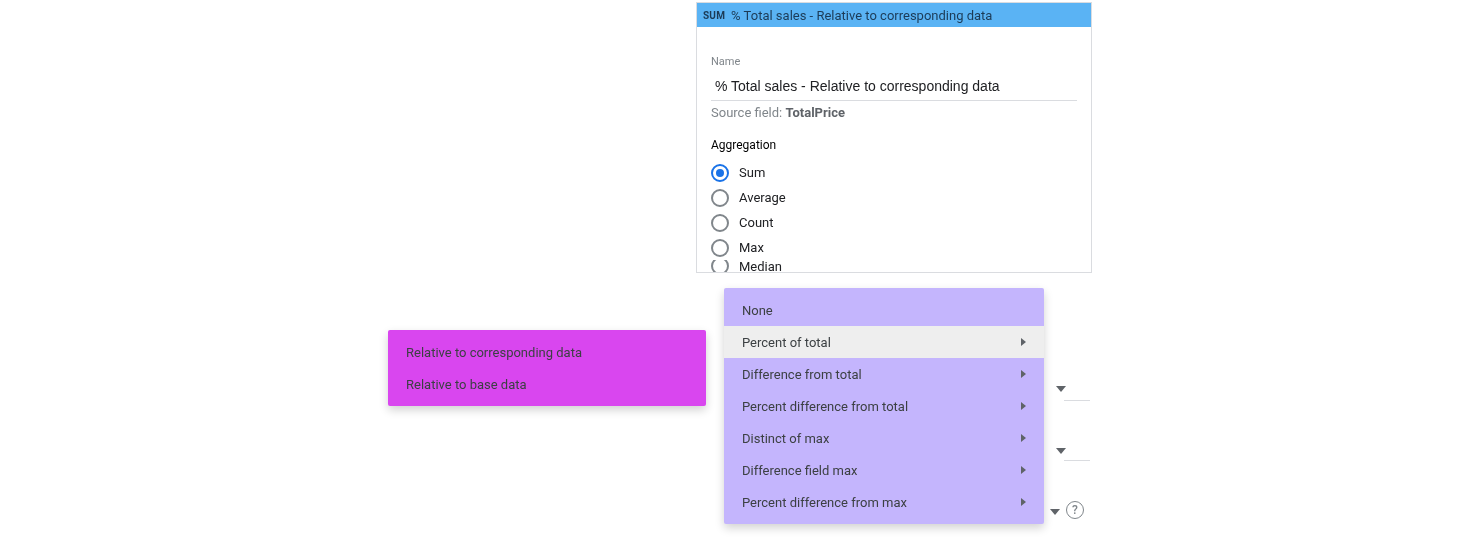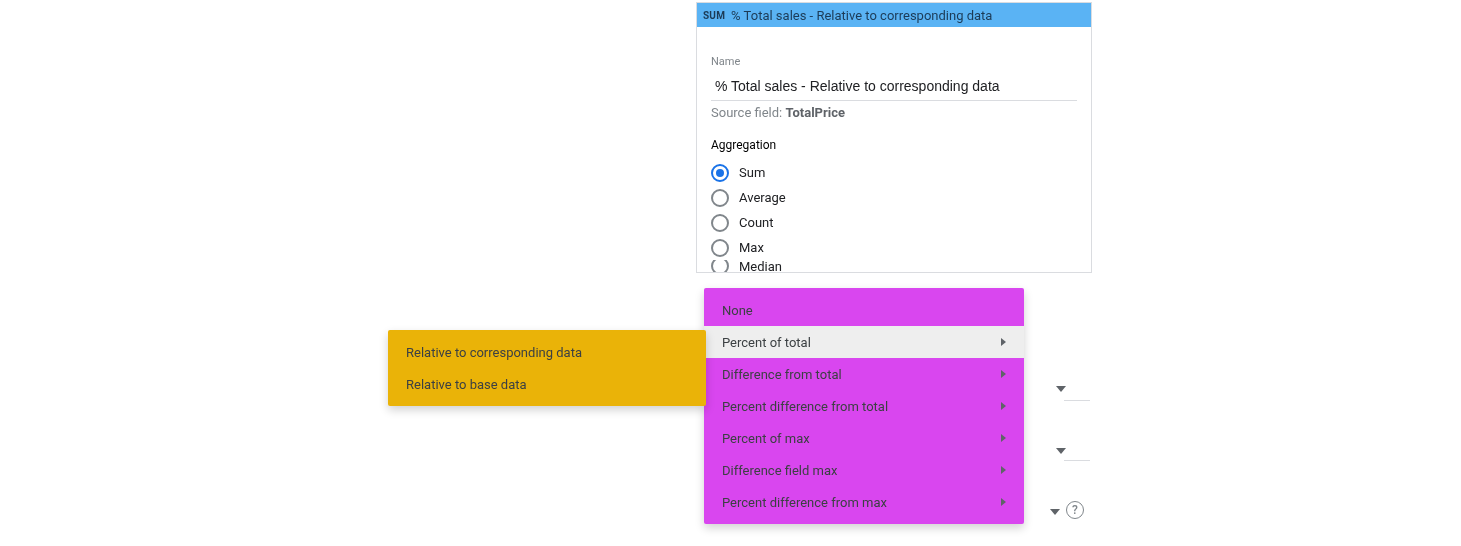--- a/index.html
+++ b/index.html
@@ -99,24 +99,24 @@
   }
   .radio-text { font-size: 13px; color: #202124; }
   .radio-clip {
     height: 12px;
     overflow: hidden;
   }
 
   
   .flyout {
     position: absolute;
-    left: 704px;
+    left: 724px;
     top: 288px;
     width: 320px;
-    background: #d946ef;
+    background: #c4b5fd;
     box-shadow: 0 4px 10px rgba(0,0,0,0.18);
     border-radius: 2px;
     padding: 6px 0;
     z-index: 20;
   }
   .flyout-item {
     height: 32px;
     display: flex;
     align-items: center;
     justify-content: space-between;
@@ -132,21 +132,21 @@
     border-bottom: 4px solid transparent;
     border-left: 5px solid #5f6368;
   }
 
   
   .subflyout {
     position: absolute;
     left: 388px;
     top: 330px;
     width: 318px;
-    background: #eab308;
+    background: #d946ef;
     box-shadow: 0 4px 10px rgba(0,0,0,0.18);
     border-radius: 2px;
     padding: 6px 0;
     z-index: 30;
   }
   .subflyout .flyout-item { height: 32px; }
 
   
   .side-controls {
     position: absolute;
@@ -231,21 +231,21 @@
   </div>
   <div class="flyout-item">
     <span>Difference from total</span>
     <span class="chevron-right"></span>
   </div>
   <div class="flyout-item">
     <span>Percent difference from total</span>
     <span class="chevron-right"></span>
   </div>
   <div class="flyout-item">
-    <span>Percent of max</span>
+    <span>Distinct of max</span>
     <span class="chevron-right"></span>
   </div>
   <div class="flyout-item">
     <span>Difference field max</span>
     <span class="chevron-right"></span>
   </div>
   <div class="flyout-item">
     <span>Percent difference from max</span>
     <span class="chevron-right"></span>
   </div>

